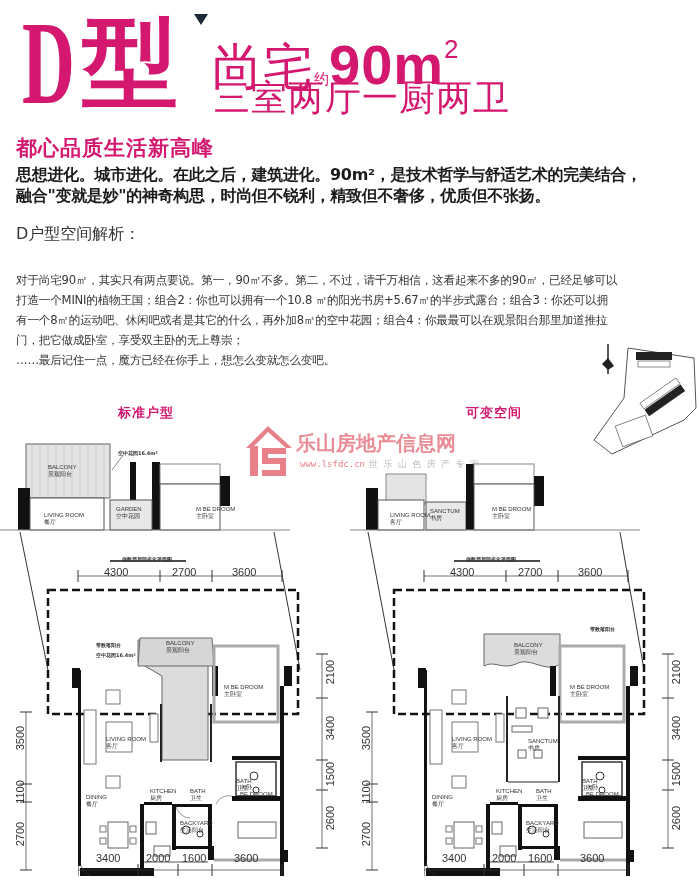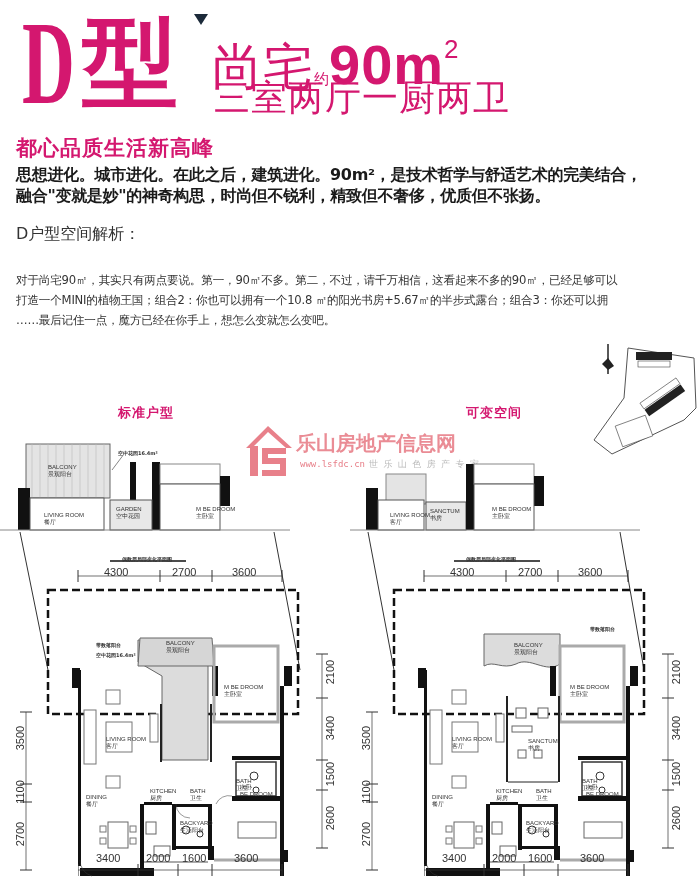--- a/index.html
+++ b/index.html
@@ -55,20 +55,22 @@
 <div class="tagline">都心品质生活新高峰</div>
 <div class="intro">
   <p>思想进化。城市进化。在此之后，建筑进化。90m²，是技术哲学与舒适艺术的完美结合，</p>
   <p>融合"变就是妙"的神奇构思，时尚但不锐利，精致但不奢侈，优质但不张扬。</p>
 </div>
 
 <div class="analysis-h">D户型空间解析：</div>
 <div class="analysis">
   <p>对于尚宅90㎡，其实只有两点要说。第一，90㎡不多。第二，不过，请千万相信，这看起来不多的90㎡，已经足够可以</p>
   <p>打造一个MINI的植物王国；组合2：你也可以拥有一个10.8 ㎡的阳光书房+5.67㎡的半步式露台；组合3：你还可以拥</p>
+  <p>有一个8㎡的运动吧、休闲吧或者是其它的什么，再外加8㎡的空中花园；组合4：你最最可以在观景阳台那里加道推拉</p>
+  <p>门，把它做成卧室，享受双主卧的无上尊崇；</p>
   <p>……最后记住一点，魔方已经在你手上，想怎么变就怎么变吧。</p>
 </div>
 
 <div class="siteplan">
   <svg width="112" height="124" viewBox="0 0 112 124">
     <g>
       <line x1="20" y1="8" x2="20" y2="38" stroke="#222" stroke-width="1.5"></line>
       <path d="M14 28 L20 22 L26 30 L20 34 Z" fill="#222"></path>
     </g>
     <polygon points="40,12 106,22 108,72 96,84 24,118 6,104 36,62" fill="#fff" stroke="#555" stroke-width="1"></polygon>

